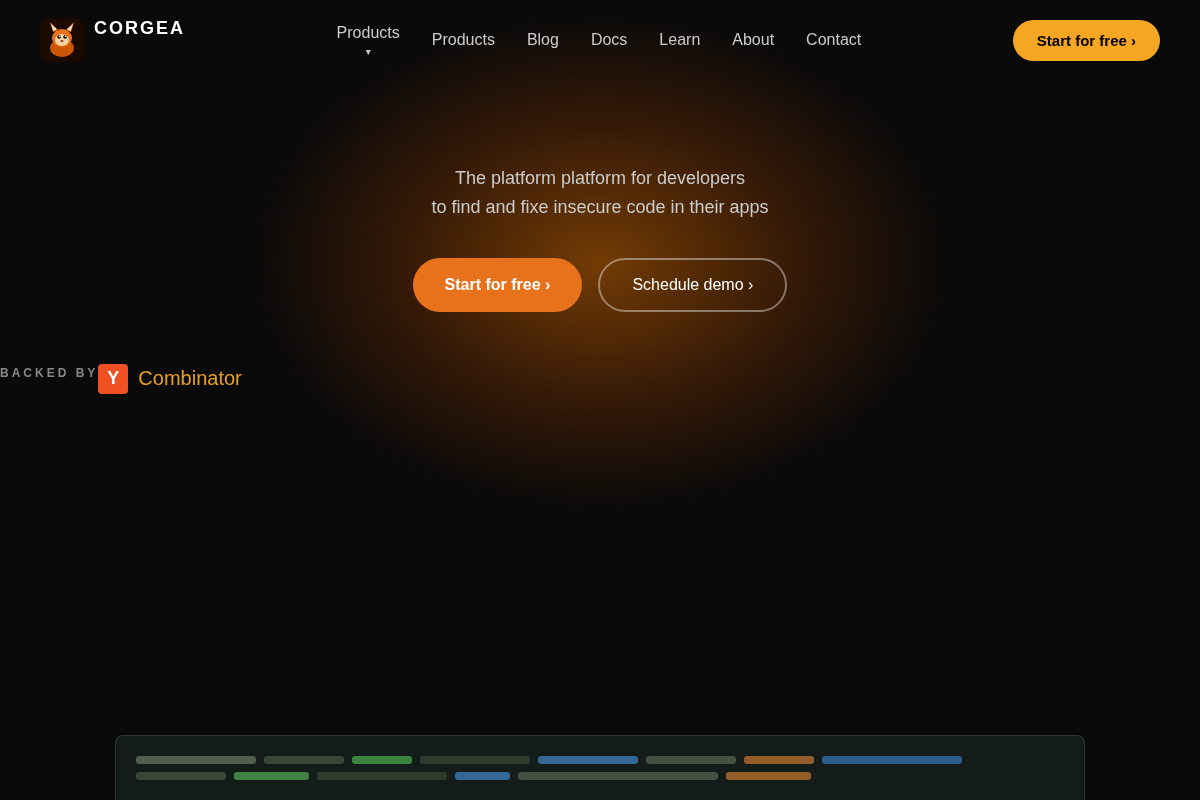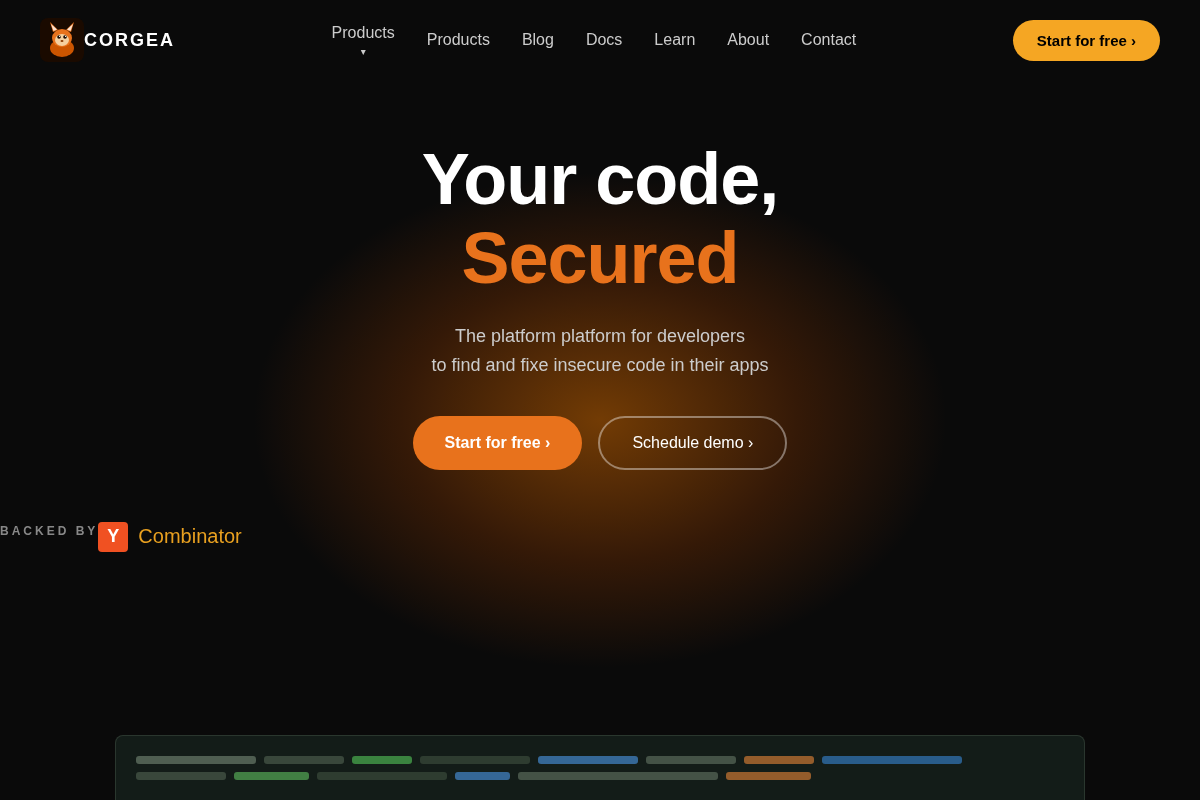--- a/index.html
+++ b/index.html
@@ -20,21 +20,22 @@
       align-items: center;
       justify-content: space-between;
       padding: 0 40px;
       height: 80px;
       position: relative;
       z-index: 10;
     }
 
     .logo {
       display: flex;
-      align-items: center;
+      align-items: flex-start;
+      gap: 10px;
       text-decoration: none;
       color: #fff;
     }
 
     .logo-icon {
       width: 44px;
       height: 44px;
     }
 
     .logo-text {
@@ -312,24 +313,20 @@
 
   <button class="cta-btn-nav">Start for free ›</button>
 
 </nav>
 
 <section class="hero">
 
   <div class="glow"></div>
 
   <div class="hero-content">
-    <h1>
-      <span class="hero-title-white">Your code,</span>
-      <span class="hero-title-orange">Secured</span>
-    </h1>
 
     <p class="hero-subtitle">
       <span>The platform platform for developers</span><br>
       <span>to find and fixe insecure code in their apps</span>
     </p>
 
     <div class="hero-buttons">
       <button class="btn-primary">Start for free ›</button>
       <button class="btn-secondary">Schedule demo ›</button>
     </div>

